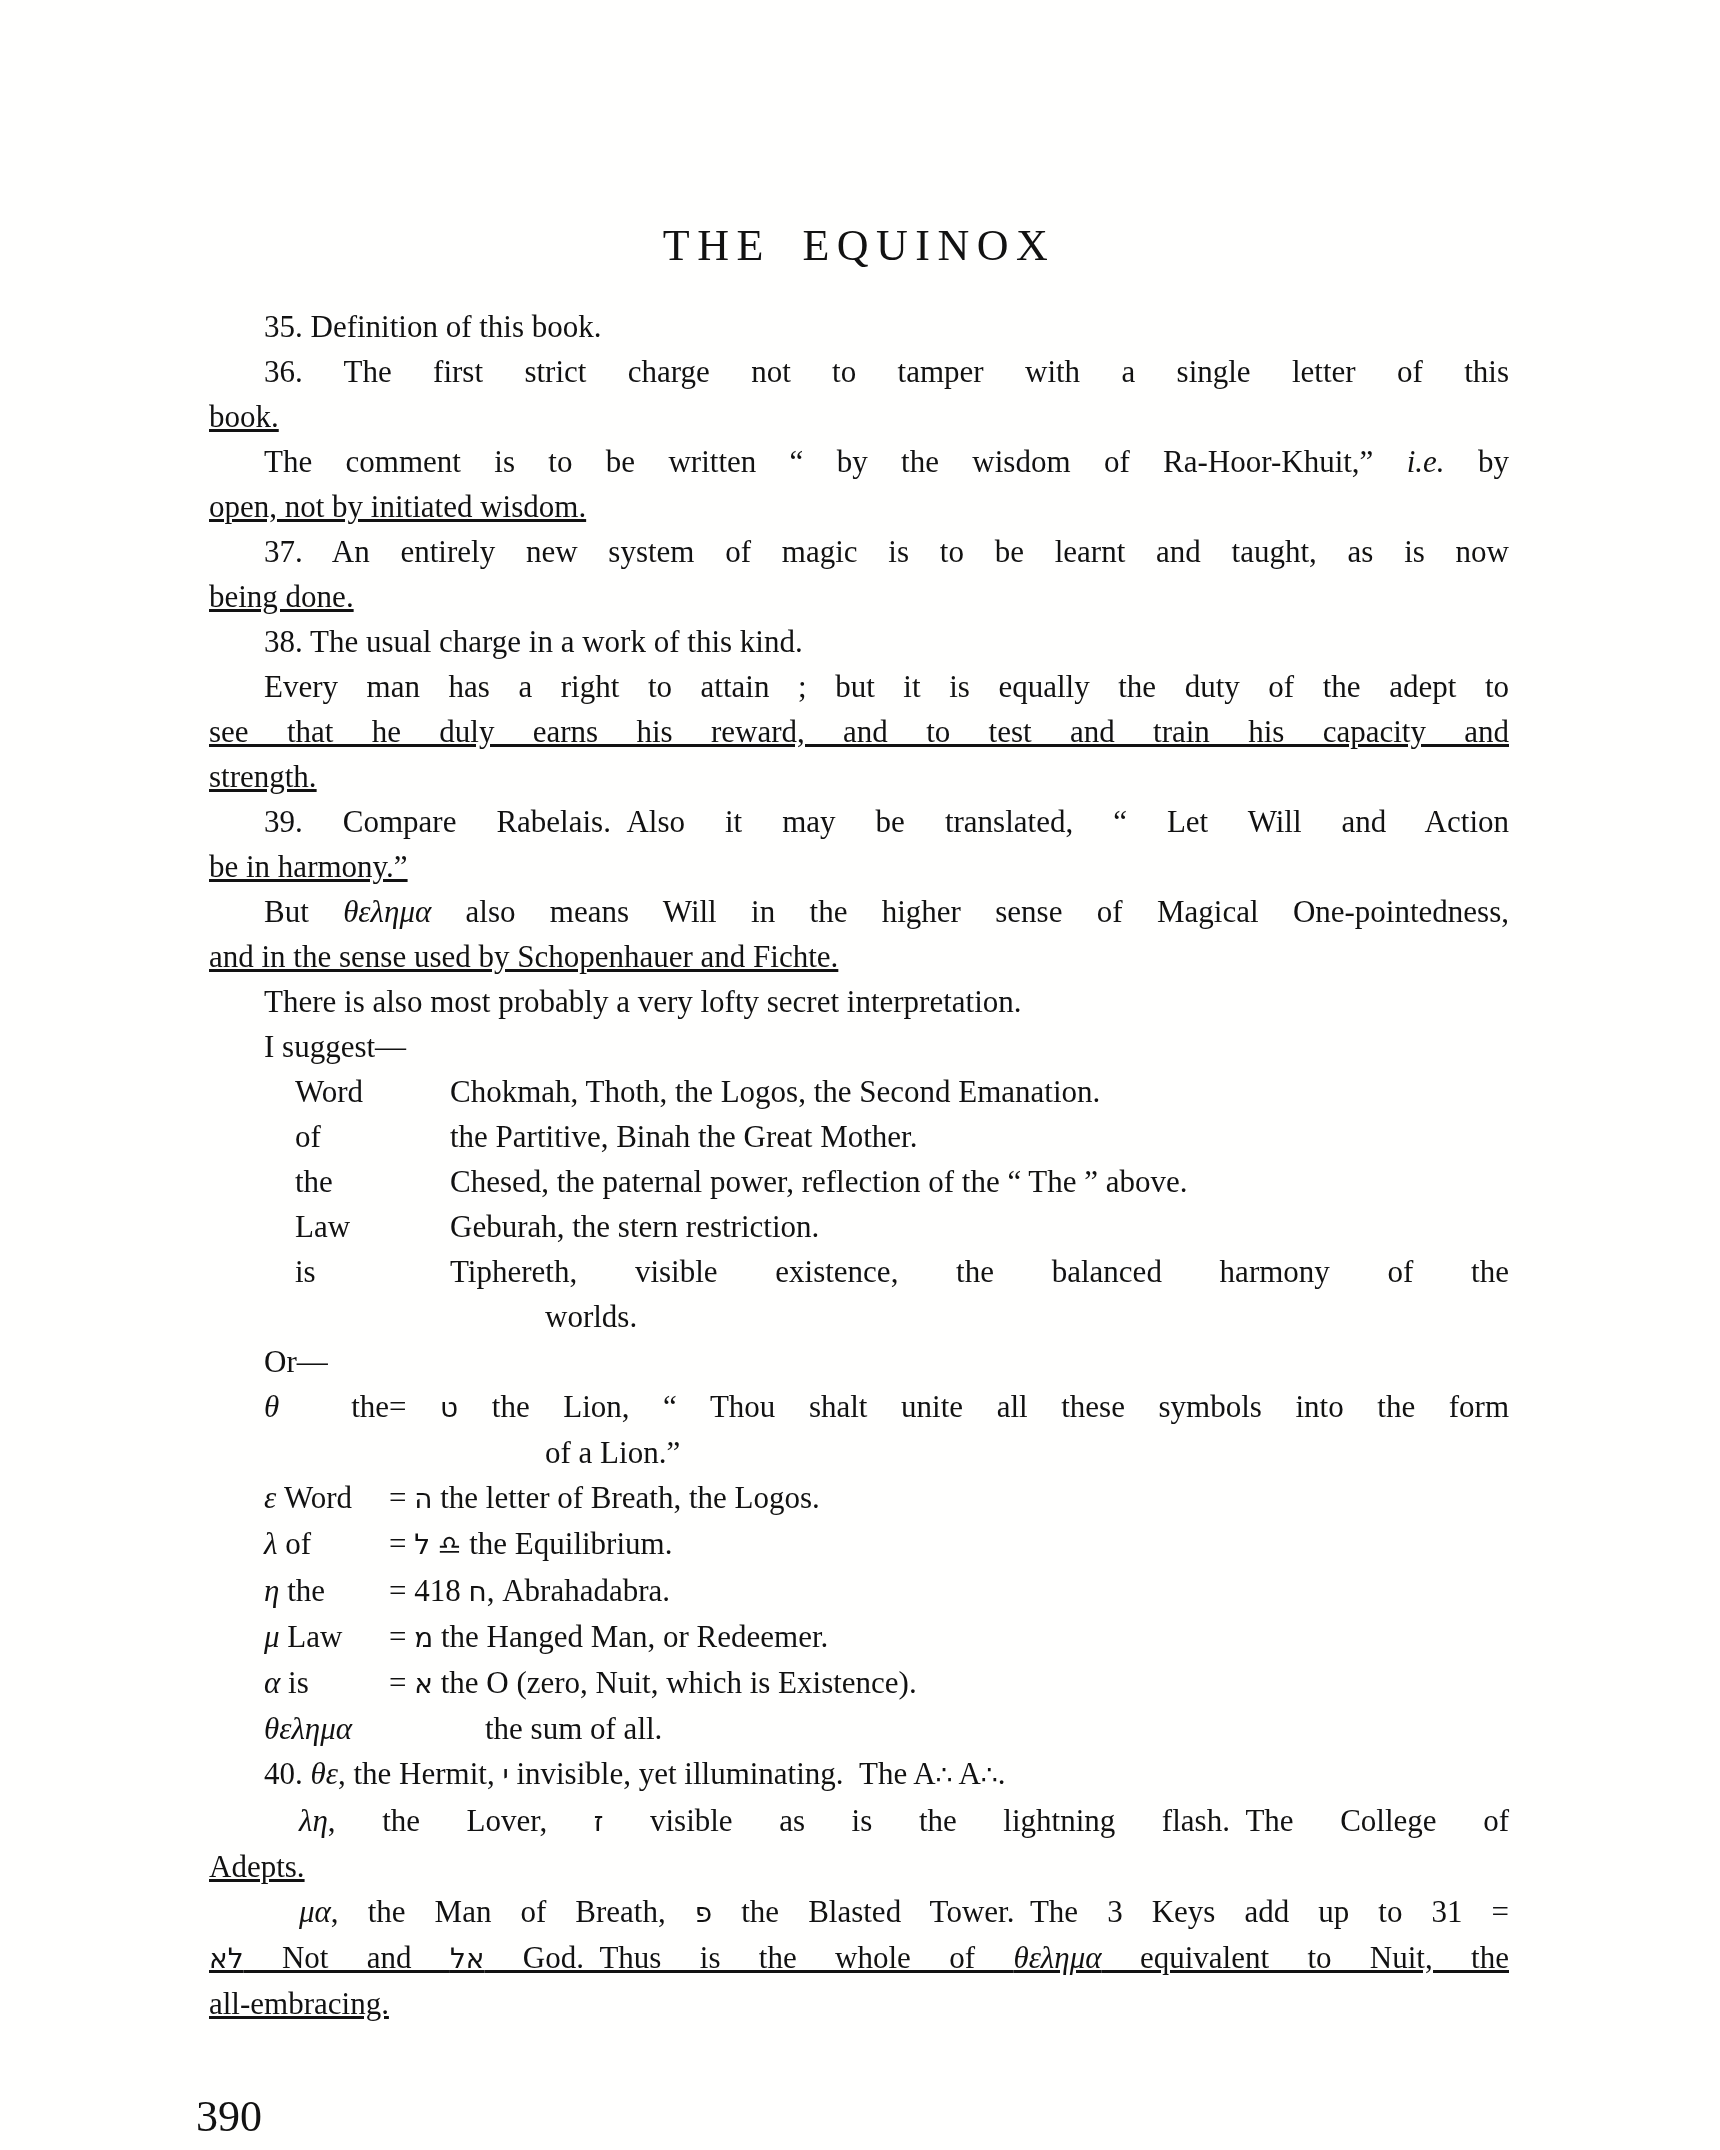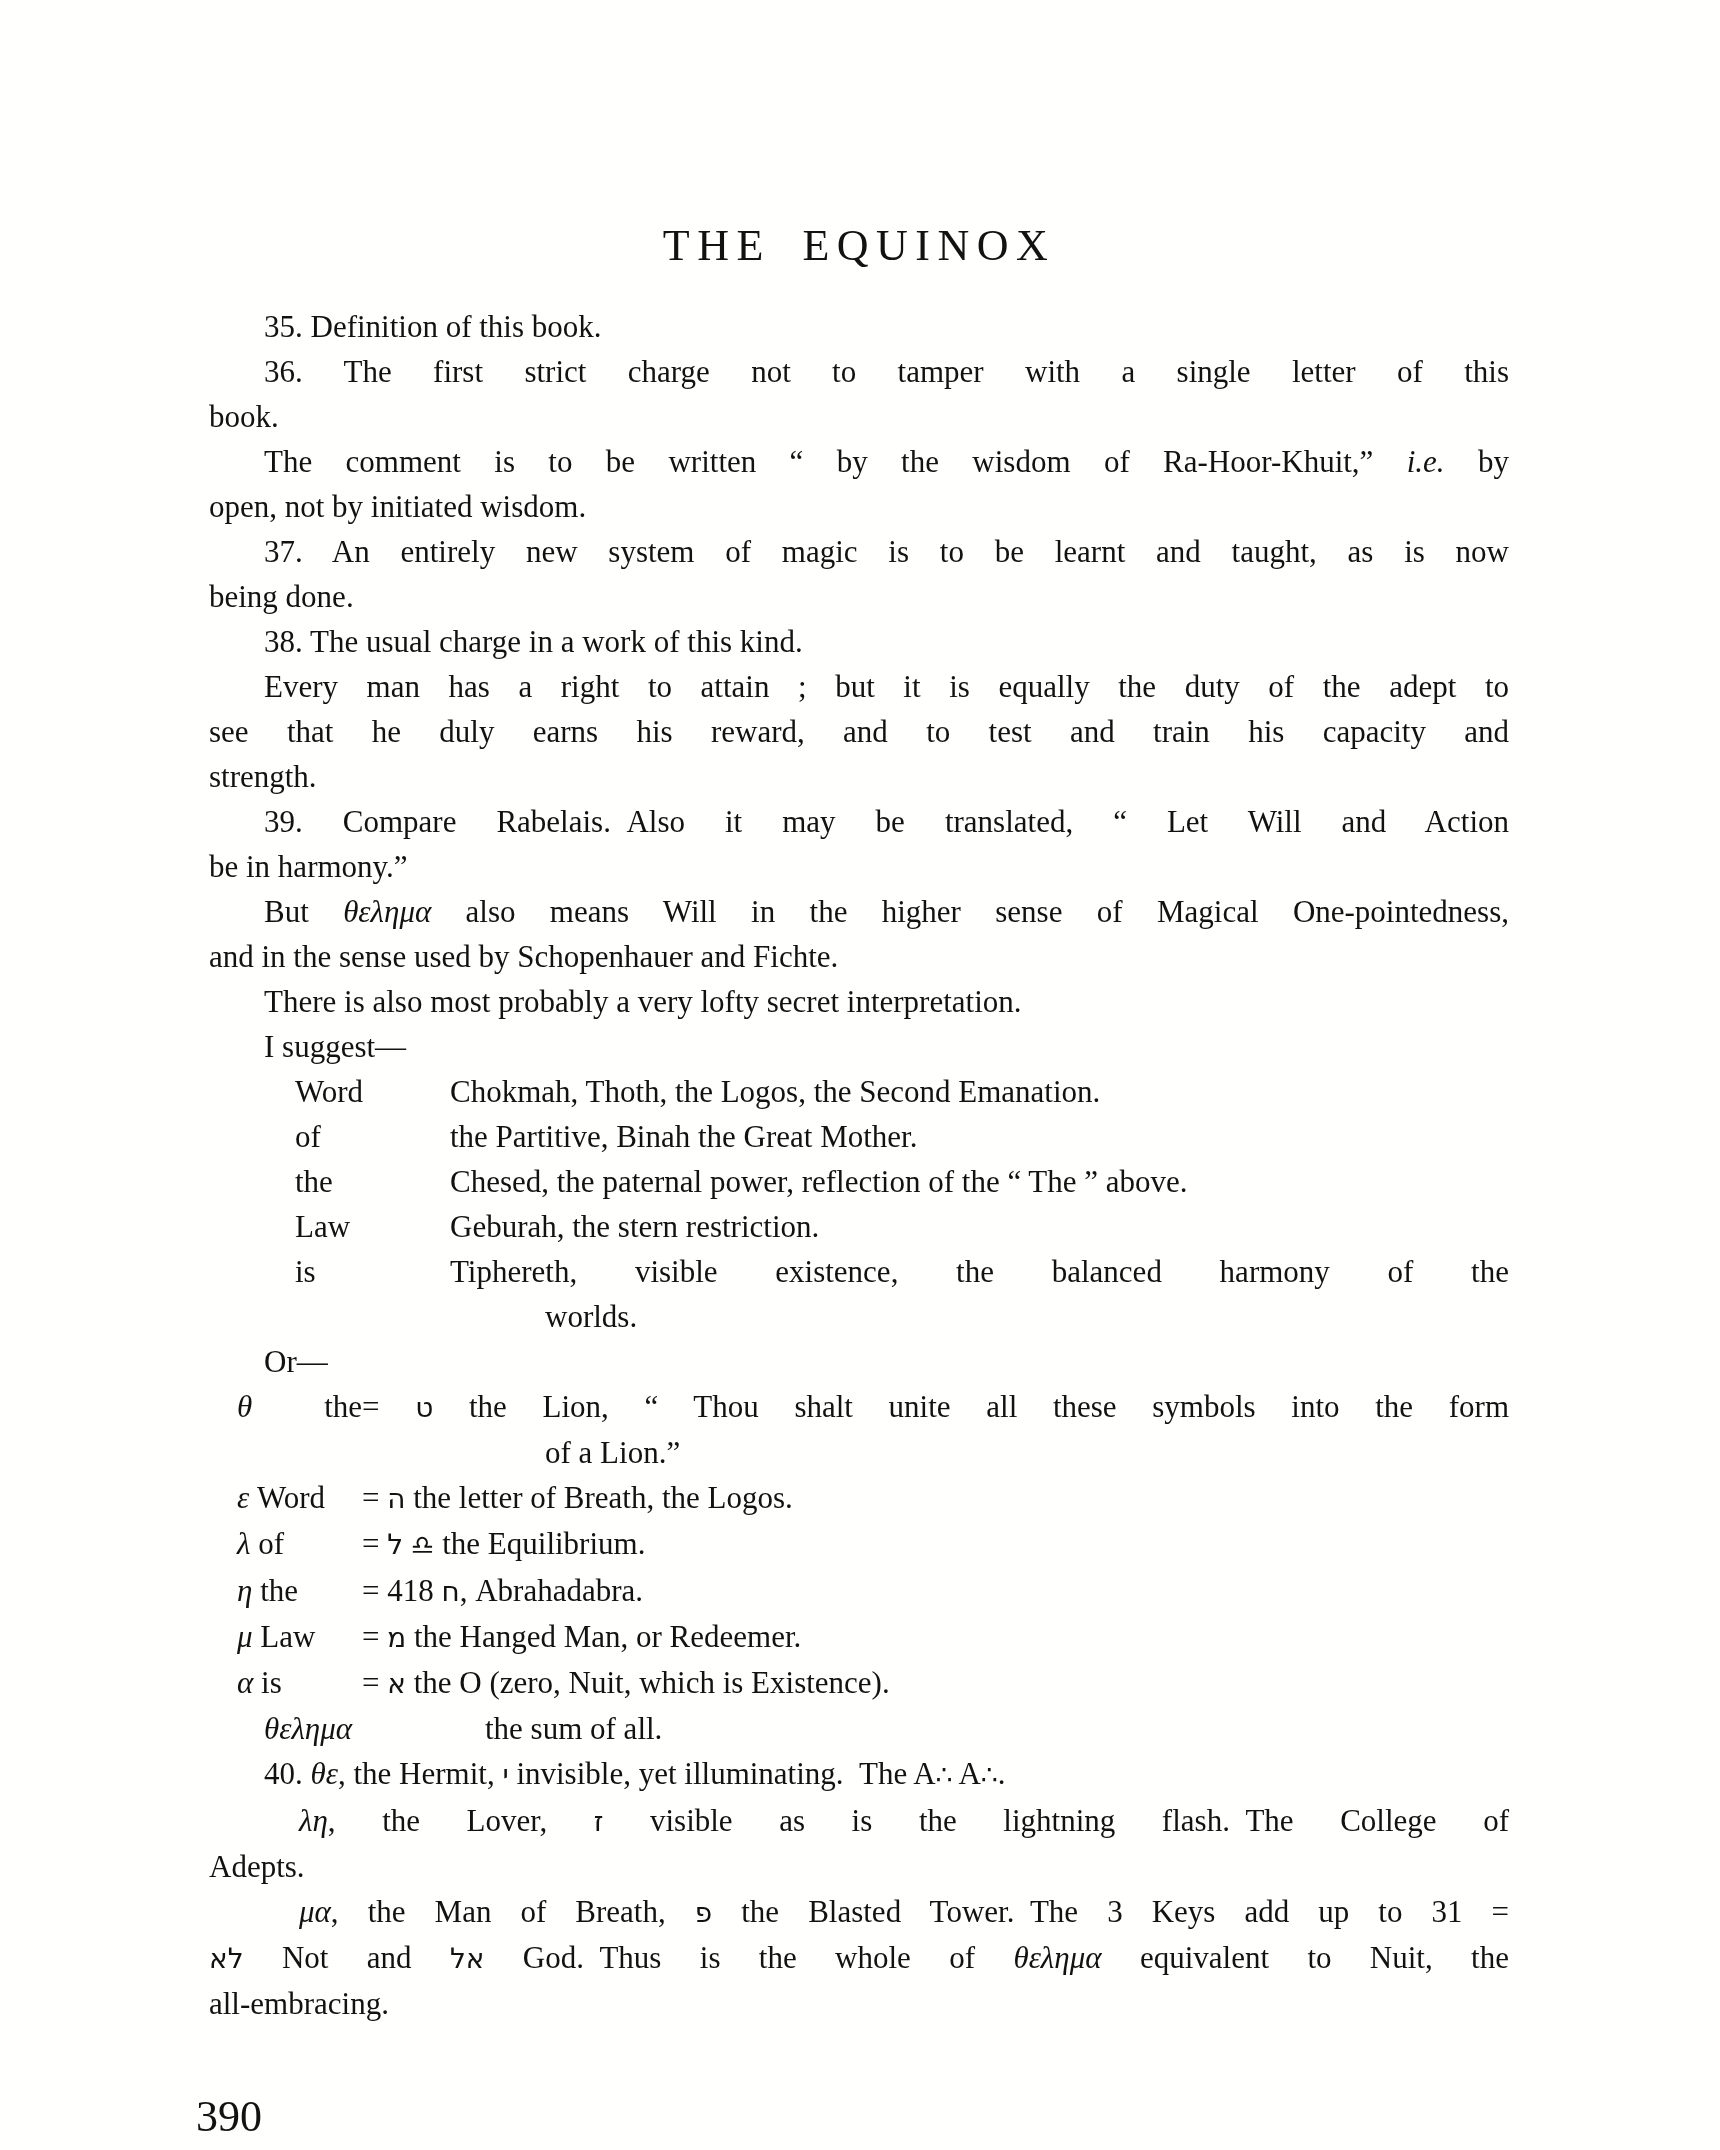--- a/index.html
+++ b/index.html
@@ -18,26 +18,26 @@
     letter-spacing:0.17em;word-spacing:0.30em;
     white-space:nowrap;
   }
   .textblock{
     position:absolute;left:209px;top:304px;width:1300px;
     font-size:31px;line-height:45px;
   }
   .line{white-space:normal;}
   .jf{text-align:justify;text-align-last:justify;}
   .p1{margin-left:55px;}
-  .p0{margin-left:0;}
+  .p0{margin-left:0;text-decoration:underline;}
   .p2{margin-left:90px;}
   .cont{margin-left:336px;}
   .def{margin-left:86px;}
   .def .c1{display:inline-block;width:155px;}
-  .or{margin-left:28px;}
+  .or{margin-left:55px;}
   .or .c1{display:inline-block;width:125px;}
   .orw{margin-left:55px;}
   .orw .c1{display:inline-block;width:221px;}
   .it{font-style:italic;}
   .gr{font-style:italic;}
   .he{font-family:"DejaVu Sans",sans-serif;font-size:0.90em;}
   .sy{font-family:"DejaVu Sans",sans-serif;font-size:0.85em;}
   .pagenum{
     position:absolute;left:196px;top:2091px;
     font-size:44px;

